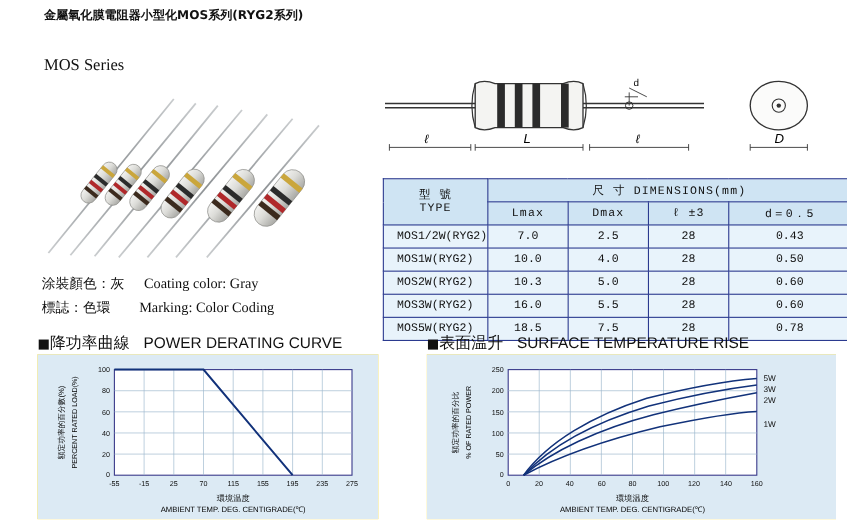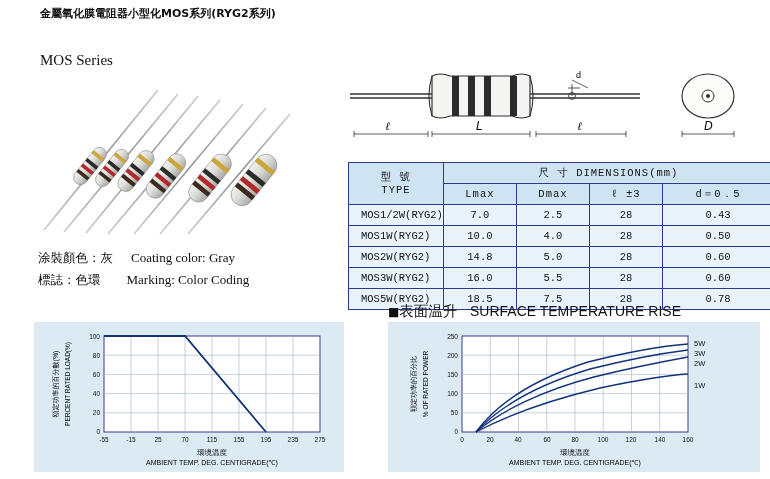--- a/index.html
+++ b/index.html
@@ -241,21 +241,21 @@
       </tr>
       <tr>
         <td>MOS1W(RYG2)</td>
         <td>10.0</td>
         <td>4.0</td>
         <td>28</td>
         <td>0.50</td>
       </tr>
       <tr>
         <td>MOS2W(RYG2)</td>
-        <td>14.8</td>
+        <td>10.3</td>
         <td>5.0</td>
         <td>28</td>
         <td>0.60</td>
       </tr>
       <tr>
         <td>MOS3W(RYG2)</td>
         <td>16.0</td>
         <td>5.5</td>
         <td>28</td>
         <td>0.60</td>
@@ -263,20 +263,24 @@
       <tr>
         <td>MOS5W(RYG2)</td>
         <td>18.5</td>
         <td>7.5</td>
         <td>28</td>
         <td>0.78</td>
       </tr>
     </tbody>
   </table>
 
+  <div class="chart-head" id="pd-head">
+    <span style="font-size:12px;">■</span><span>降功率曲線</span>
+    <span class="en" style="margin-left:8px;">POWER DERATING CURVE</span>
+  </div>
   <div class="chart-head" id="st-head">
     <span style="font-size:12px;">■</span><span>表面温升</span>
     <span class="en" style="margin-left:8px;text-align:right;">SURFACE TEMPERATURE  RISE</span>
   </div>
 
   <div class="chartbox" id="pd-box">
     <svg width="310" height="150" viewBox="0 0 310 150">
       <rect x="0" y="0" width="310" height="150" fill="#dceaf4"></rect>
 
       <rect x="70" y="14" width="216" height="96" fill="#ffffff" stroke="#3a3a8a" stroke-width="1"></rect>

